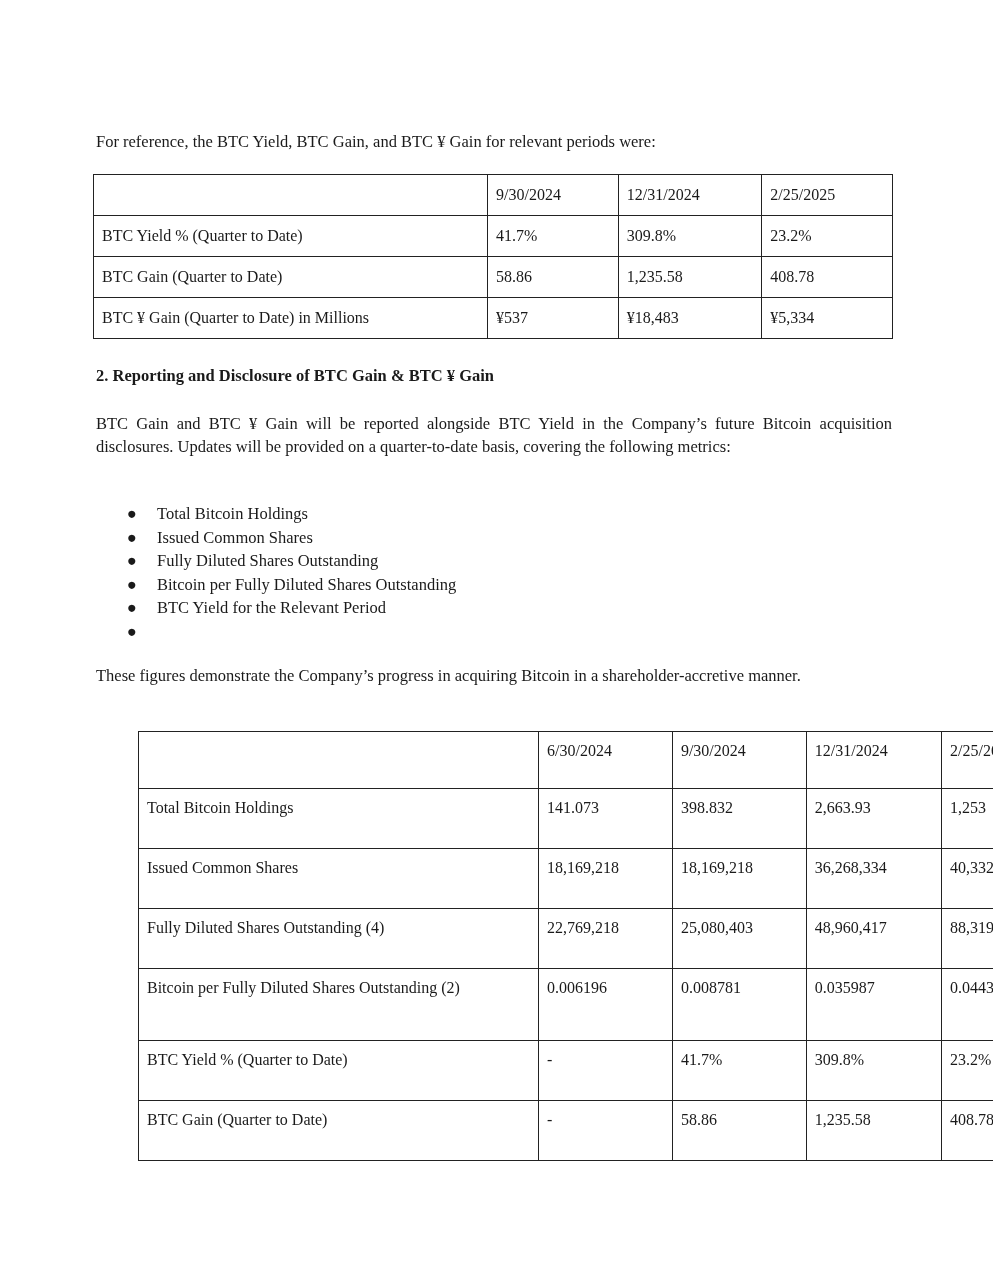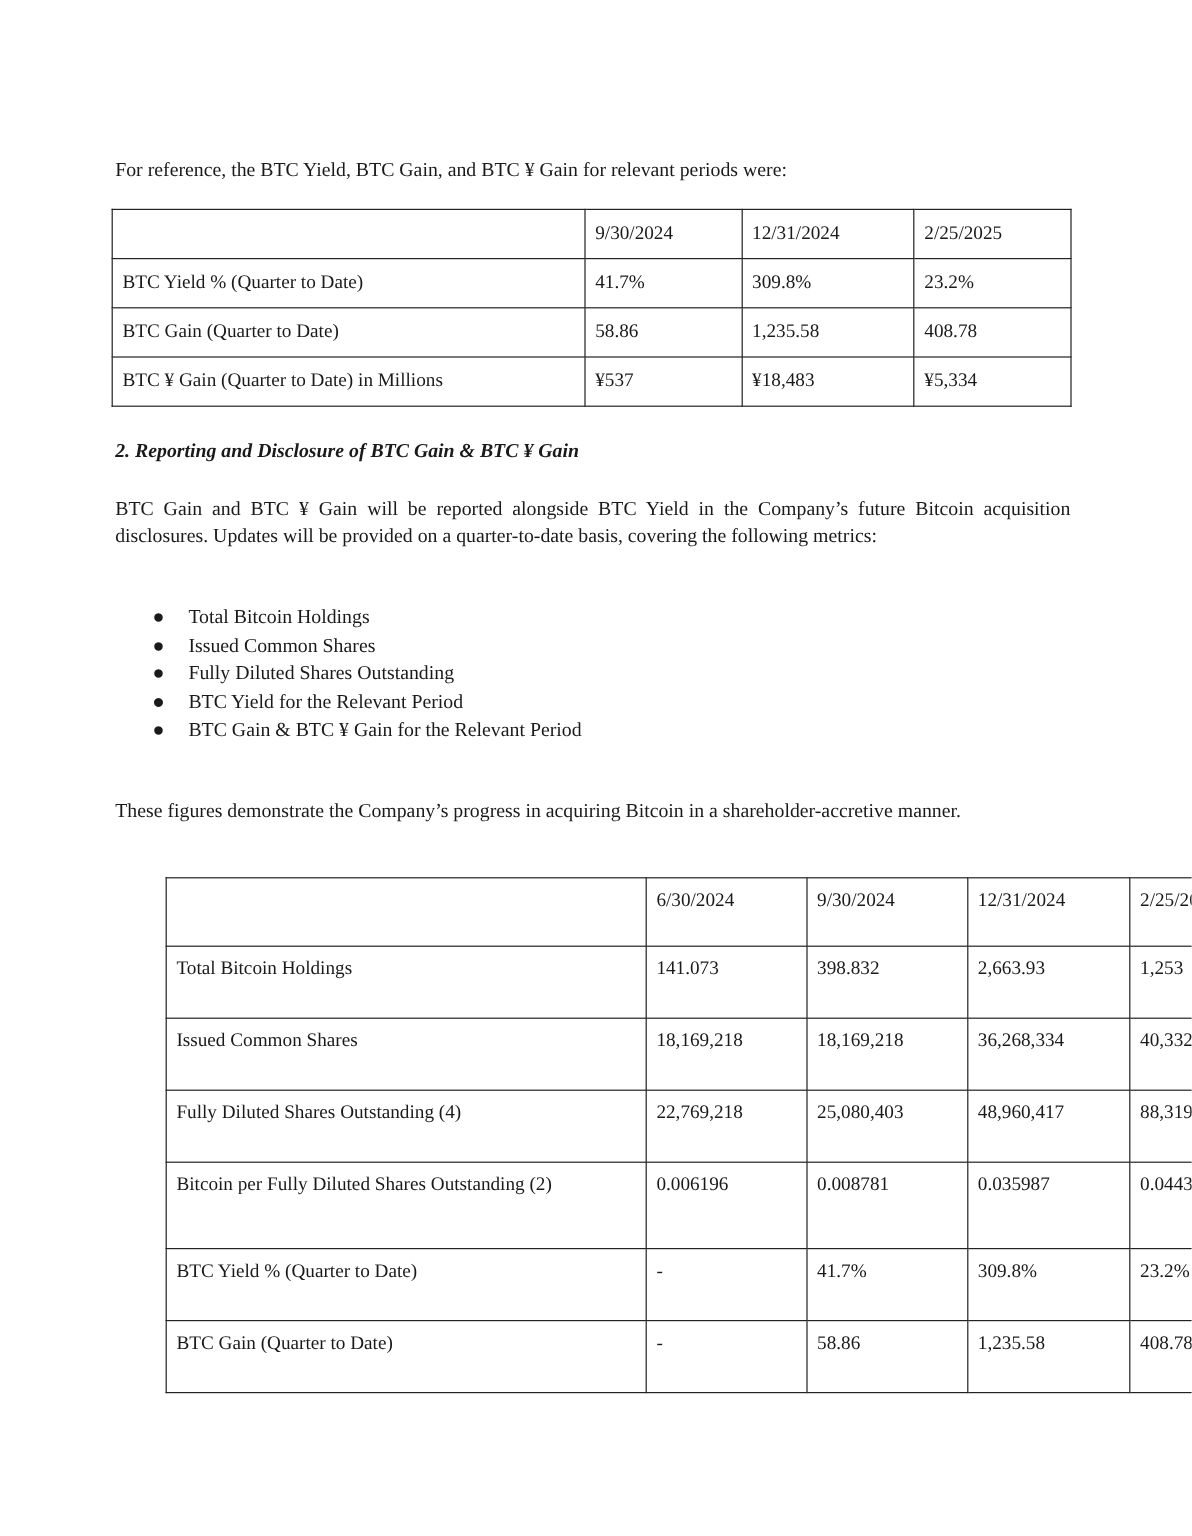--- a/index.html
+++ b/index.html
@@ -7,21 +7,21 @@
          font-family: "Liberation Serif", "DejaVu Serif", serif; color: #1a1a1a; }
   .p { position: absolute; font-size: 16.5px; line-height: 23px; }
   .intro { left: 96px; top: 130px; }
   table { position: absolute; border-collapse: collapse; font-size: 16px; }
   td { border: 1.6px solid #222; padding: 0 8px; vertical-align: middle; }
   td.num { }
   #t1 { left: 93px; top: 174px; width: 800px; }
   #t1 td:first-child { width: 377px; }
   #t1 tr.hdr td { height: 40px; }
   #t1 tr td { height: 40px; }
-  h2 { position: absolute; left: 96px; top: 366px; margin: 0; font-size: 16.5px; font-weight: bold; font-style: italic; }
+  h2 { position: absolute; left: 96px; top: 366px; margin: 0; font-size: 16.5px; font-weight: bold; }
   .para2 { left: 96px; top: 412px; width: 796px; text-align: justify; }
   ul { position: absolute; left: 124px; top: 502px; margin: 0; padding: 0; list-style: none;
        font-size: 16.5px; line-height: 23.6px; }
   ul li { position: relative; padding-left: 33px; }
   ul li .bullet { position: absolute; left: 3px; top: 0; }
   .para3 { left: 96px; top: 664px; width: 796px; }
   #t2 { left: 108px; top: 731px; width: 938px; margin-left: 30px; }
   #t2 td { vertical-align: top; padding-top: 10px; }
   #t2 td:first-child { width: 383px; }
   #t2 tr.hdr td { height: 46px; }
@@ -63,23 +63,23 @@
   </table>
 
 <h2>2. Reporting and Disclosure of BTC Gain &amp; BTC ¥ Gain</h2>
 
 <div class="p para2">BTC Gain and BTC ¥ Gain will be reported alongside BTC Yield in the Company’s future Bitcoin acquisition disclosures. Updates will be provided on a quarter-to-date basis, covering the following metrics:</div>
 
 <ul>
   <li><span class="bullet">●</span><span>Total Bitcoin Holdings</span></li>
   <li><span class="bullet">●</span><span>Issued Common Shares</span></li>
   <li><span class="bullet">●</span><span>Fully Diluted Shares Outstanding</span></li>
+  <li><span class="bullet">●</span><span>Bitcoin per Fully Diluted Shares Outstanding</span></li>
+  <li><span class="bullet">●</span><span>BTC Yield for the Relevant Period</span></li>
   <li><span class="bullet">●</span></li>
-  <li><span class="bullet">●</span><span>BTC Yield for the Relevant Period</span></li>
-  <li><span class="bullet">●</span><span>BTC Gain &amp; BTC ¥ Gain for the Relevant Period</span></li>
 </ul>
 
 <div class="p para3">These figures demonstrate the Company’s progress in acquiring Bitcoin in a shareholder-accretive manner.</div>
 
 <table id="t2">
   <tbody>
       <tr class="hdr">
     <td></td>
     <td class="num">6/30/2024</td>
     <td class="num">9/30/2024</td>

